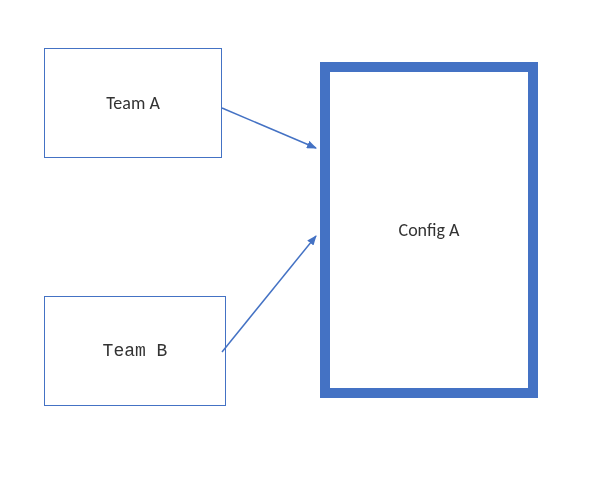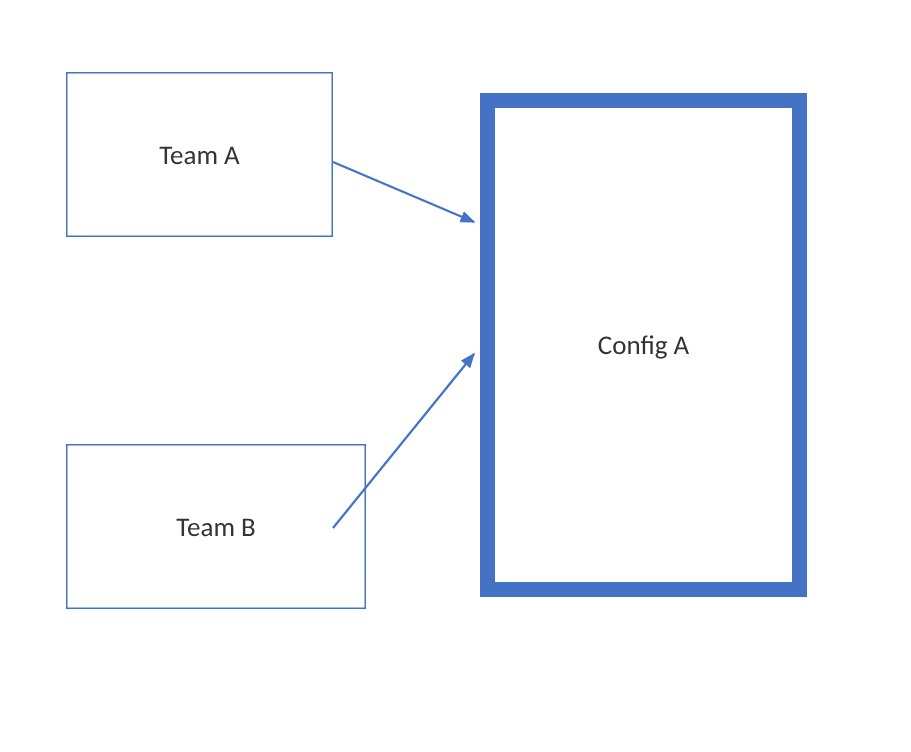--- a/index.html
+++ b/index.html
@@ -42,21 +42,21 @@
       pointer-events: none;
     }
   </style>
 </head>
 <body>
 
 <div class="box" style="left:44px; top:48px; width:178px; height:110px;align-items:center;">
   <span>Team A</span>
 </div>
 
-<div class="box" style="left:44px; top:296px; width:200px; height:110px;">
+<div class="box" style="left:44px; top:296px; width:182px; height:110px;font-family:Liberation Mono, monospace;">
   <span>Team B</span>
 </div>
 
 <div class="container" style="left:320px; top:62px; width:218px; height:336px;">
   <div class="cell">
     <span>Config A</span>
   </div>
 </div>
 
 <svg class="arrows" viewBox="0 0 607 501">

